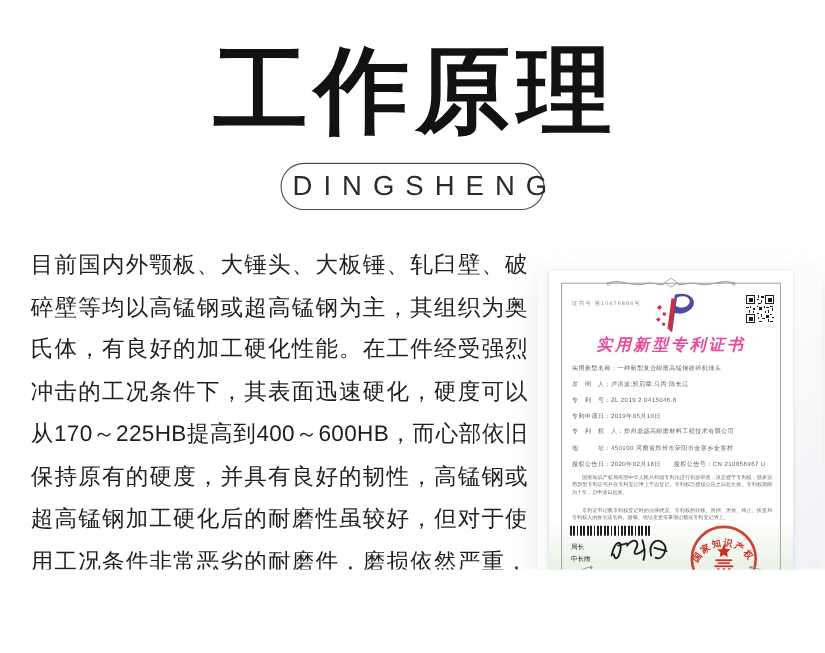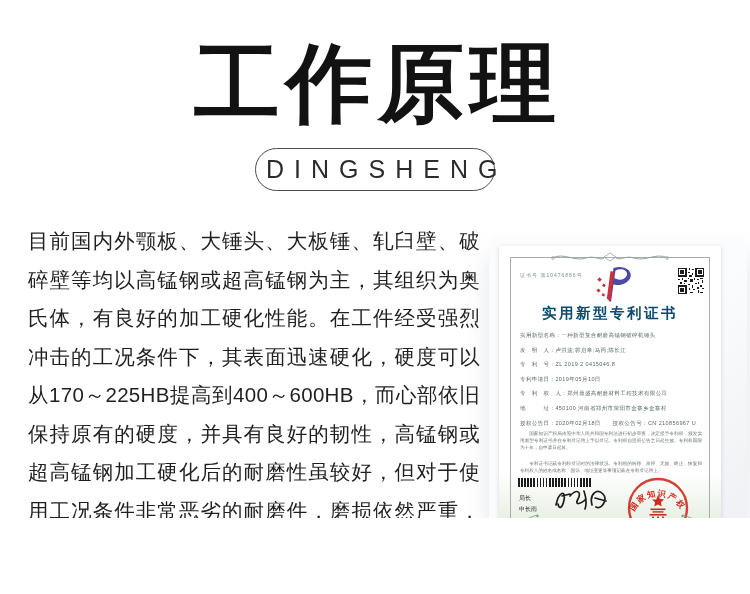--- a/index.html
+++ b/index.html
@@ -49,21 +49,21 @@
   .ribbon{position:absolute;top:4px;left:50%;transform:translateX(-50%);}
   .cert-no{
     position:absolute;top:26px;left:21px;font-size:5px;letter-spacing:1px;
     color:#7d9186;white-space:nowrap;
   }
   .cnipa-logo{position:absolute;top:19px;left:92px;}
   .qr{position:absolute;top:22px;right:17px;width:26px;height:26px;}
   .cert-title{
     position:absolute;top:58px;left:0;width:100%;text-align:center;
     font-family:"Liberation Serif","DejaVu Serif",serif;font-weight:700;
-    font-size:14.5px;color:#0c4a6e;letter-spacing:2.5px;
+    font-size:14.5px;color:#ec4899;letter-spacing:2.5px;font-style:italic;
   }
   .fields{position:absolute;top:82px;left:21px;width:182px;}
   .f-line{
     font-size:5.5px;line-height:14.6px;color:#5c6a60;letter-spacing:.4px;
     white-space:nowrap;overflow:hidden;
   }
   .notice{
     position:absolute;left:21px;width:182px;font-size:4.6px;line-height:7px;
     color:#68756b;text-align:justify;text-indent:2em;margin:0;
   }

